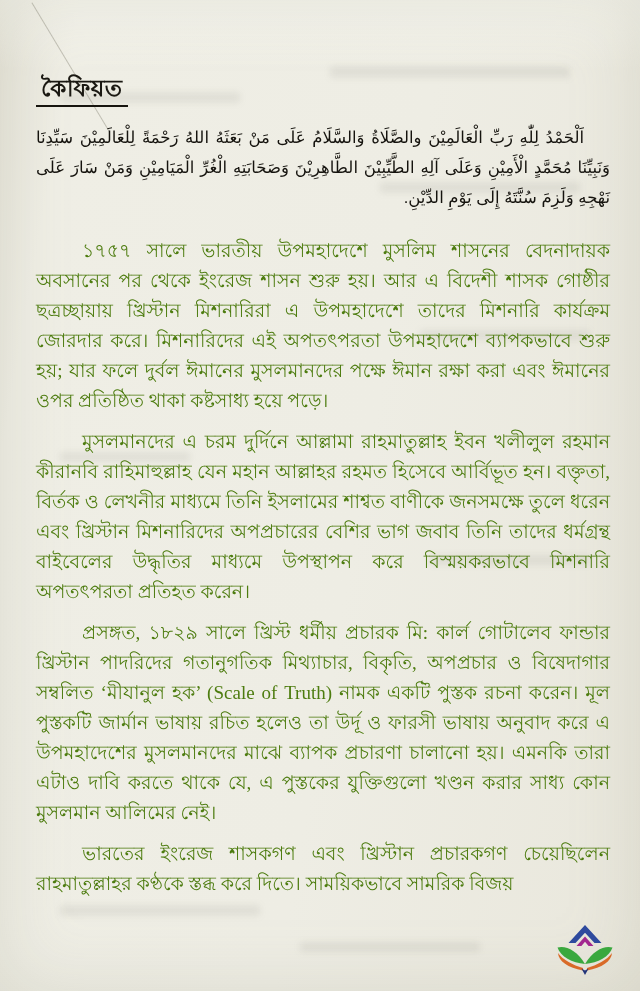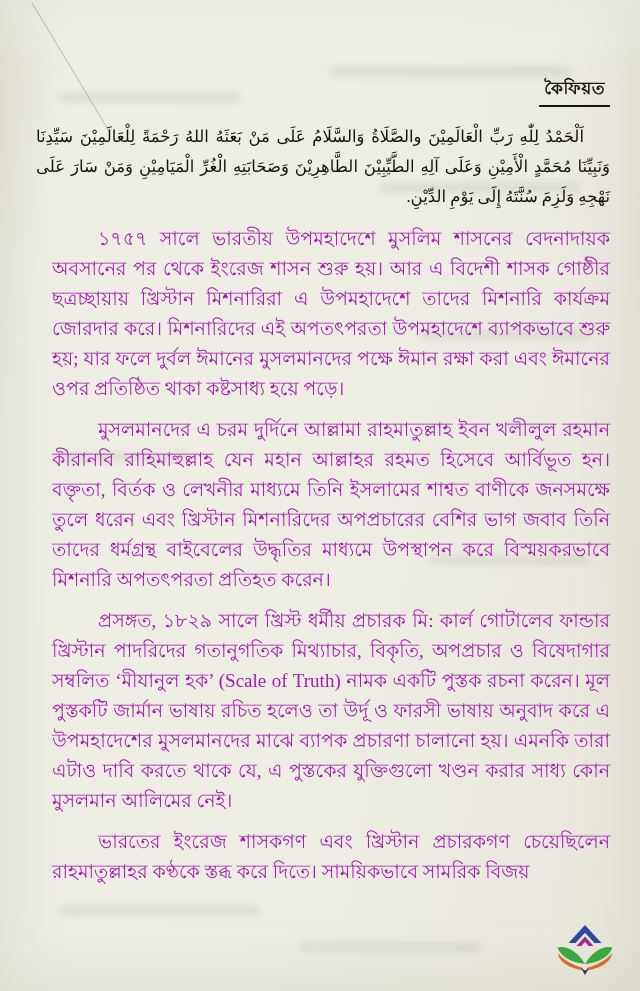--- a/index.html
+++ b/index.html
@@ -51,49 +51,49 @@
   .g8 { left: 300px; top: 942px; width: 180px; height: 10px; }
 
   .content {
     position: absolute;
     left: 36px;
     right: 30px;
     top: 74px;
     color: #1a1812;
   }
   .heading {
-    text-align: right;
+    text-align: left;
     margin: 0 0 15px 0;
-    font-size: 17px;
+    font-size: 23px;
     font-weight: bold;
     line-height: 30px;
     letter-spacing: 0.5px;
   }
   .heading .underlined {
     display: inline-block;
     border-bottom: 2px solid #17150f;
     padding: 0 5px 1px 5px;
   }
   .arabic {
     direction: rtl;
     text-align: justify;
-    font-family: Liberation Serif, serif;
+    font-family: Liberation Sans, sans-serif;
     font-size: 16.5px;
     line-height: 30px;
-    margin: 0 0 12px 0;
+    margin: 0 0 24px 0;
     text-indent: 26px;
     color: #15130e;
   }
   p.bn {
     font-size: 19px;
     line-height: 30px;
     text-align: justify;
     text-indent: 46px;
-    margin: 0 0 11px 16px;
-    color: #a21caf;
+    margin: 0 0 11px 0;
+    color: #4d7c0f;
   }
   p.bn:last-child { margin-bottom: 0; }
 
   .logo {
     position: absolute;
     right: 26px;
     bottom: 13px;
     width: 58px;
     height: 55px;
   }

